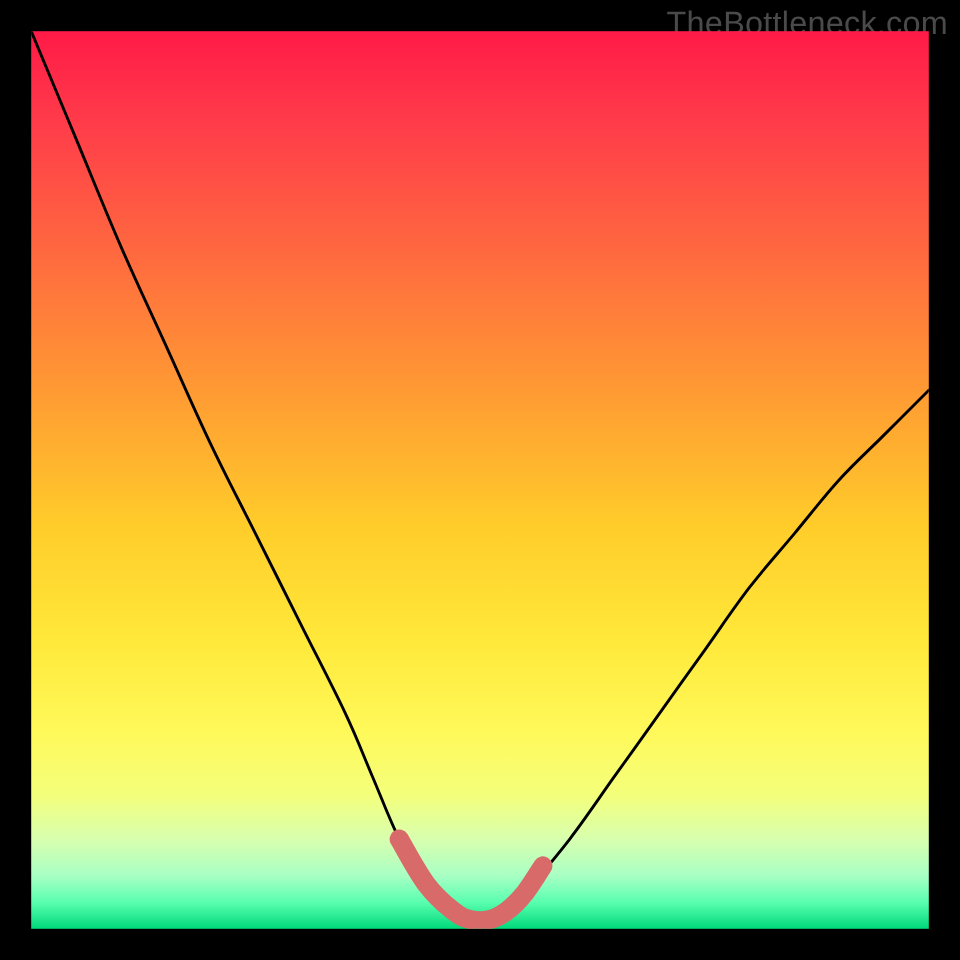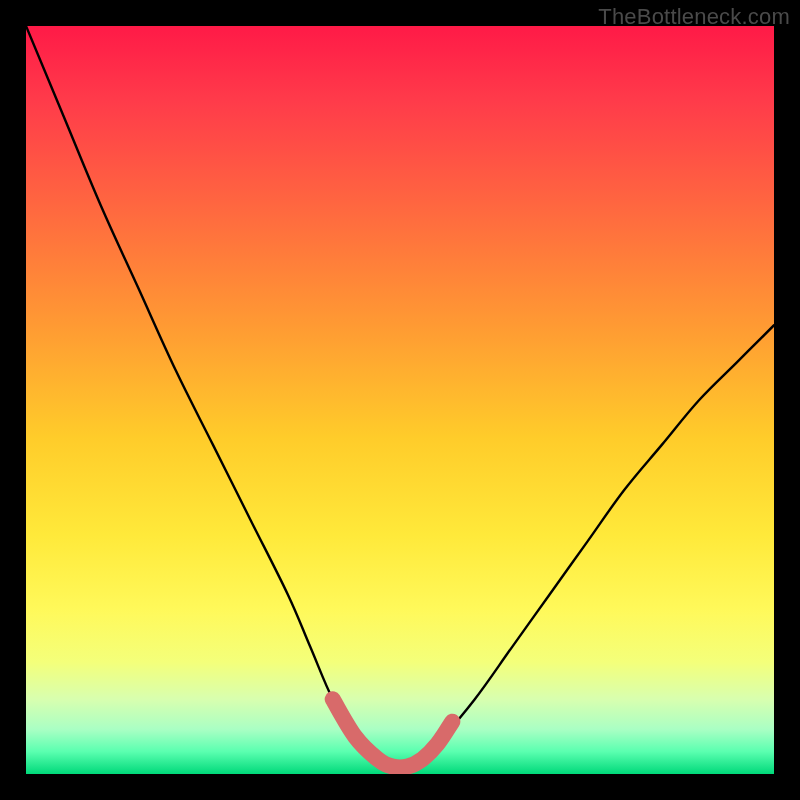--- a/index.html
+++ b/index.html
@@ -37,21 +37,21 @@
       #aaffc4 94%,
       #5bffb0 97%,
       #00d97a 100%
     );
   }
   .watermark {
     position: absolute;
     top: 4px;
     right: 10px;
     font-family: Arial, Helvetica, sans-serif;
-    font-size: 22px;
+    font-size: 27px;
     color: #4a4a4a;
     font-weight: 500;
     letter-spacing: 0.2px;
     user-select: none;
   }
   svg.curve {
     position: absolute;
     left: 0;
     top: 0;
     width: 748px;

